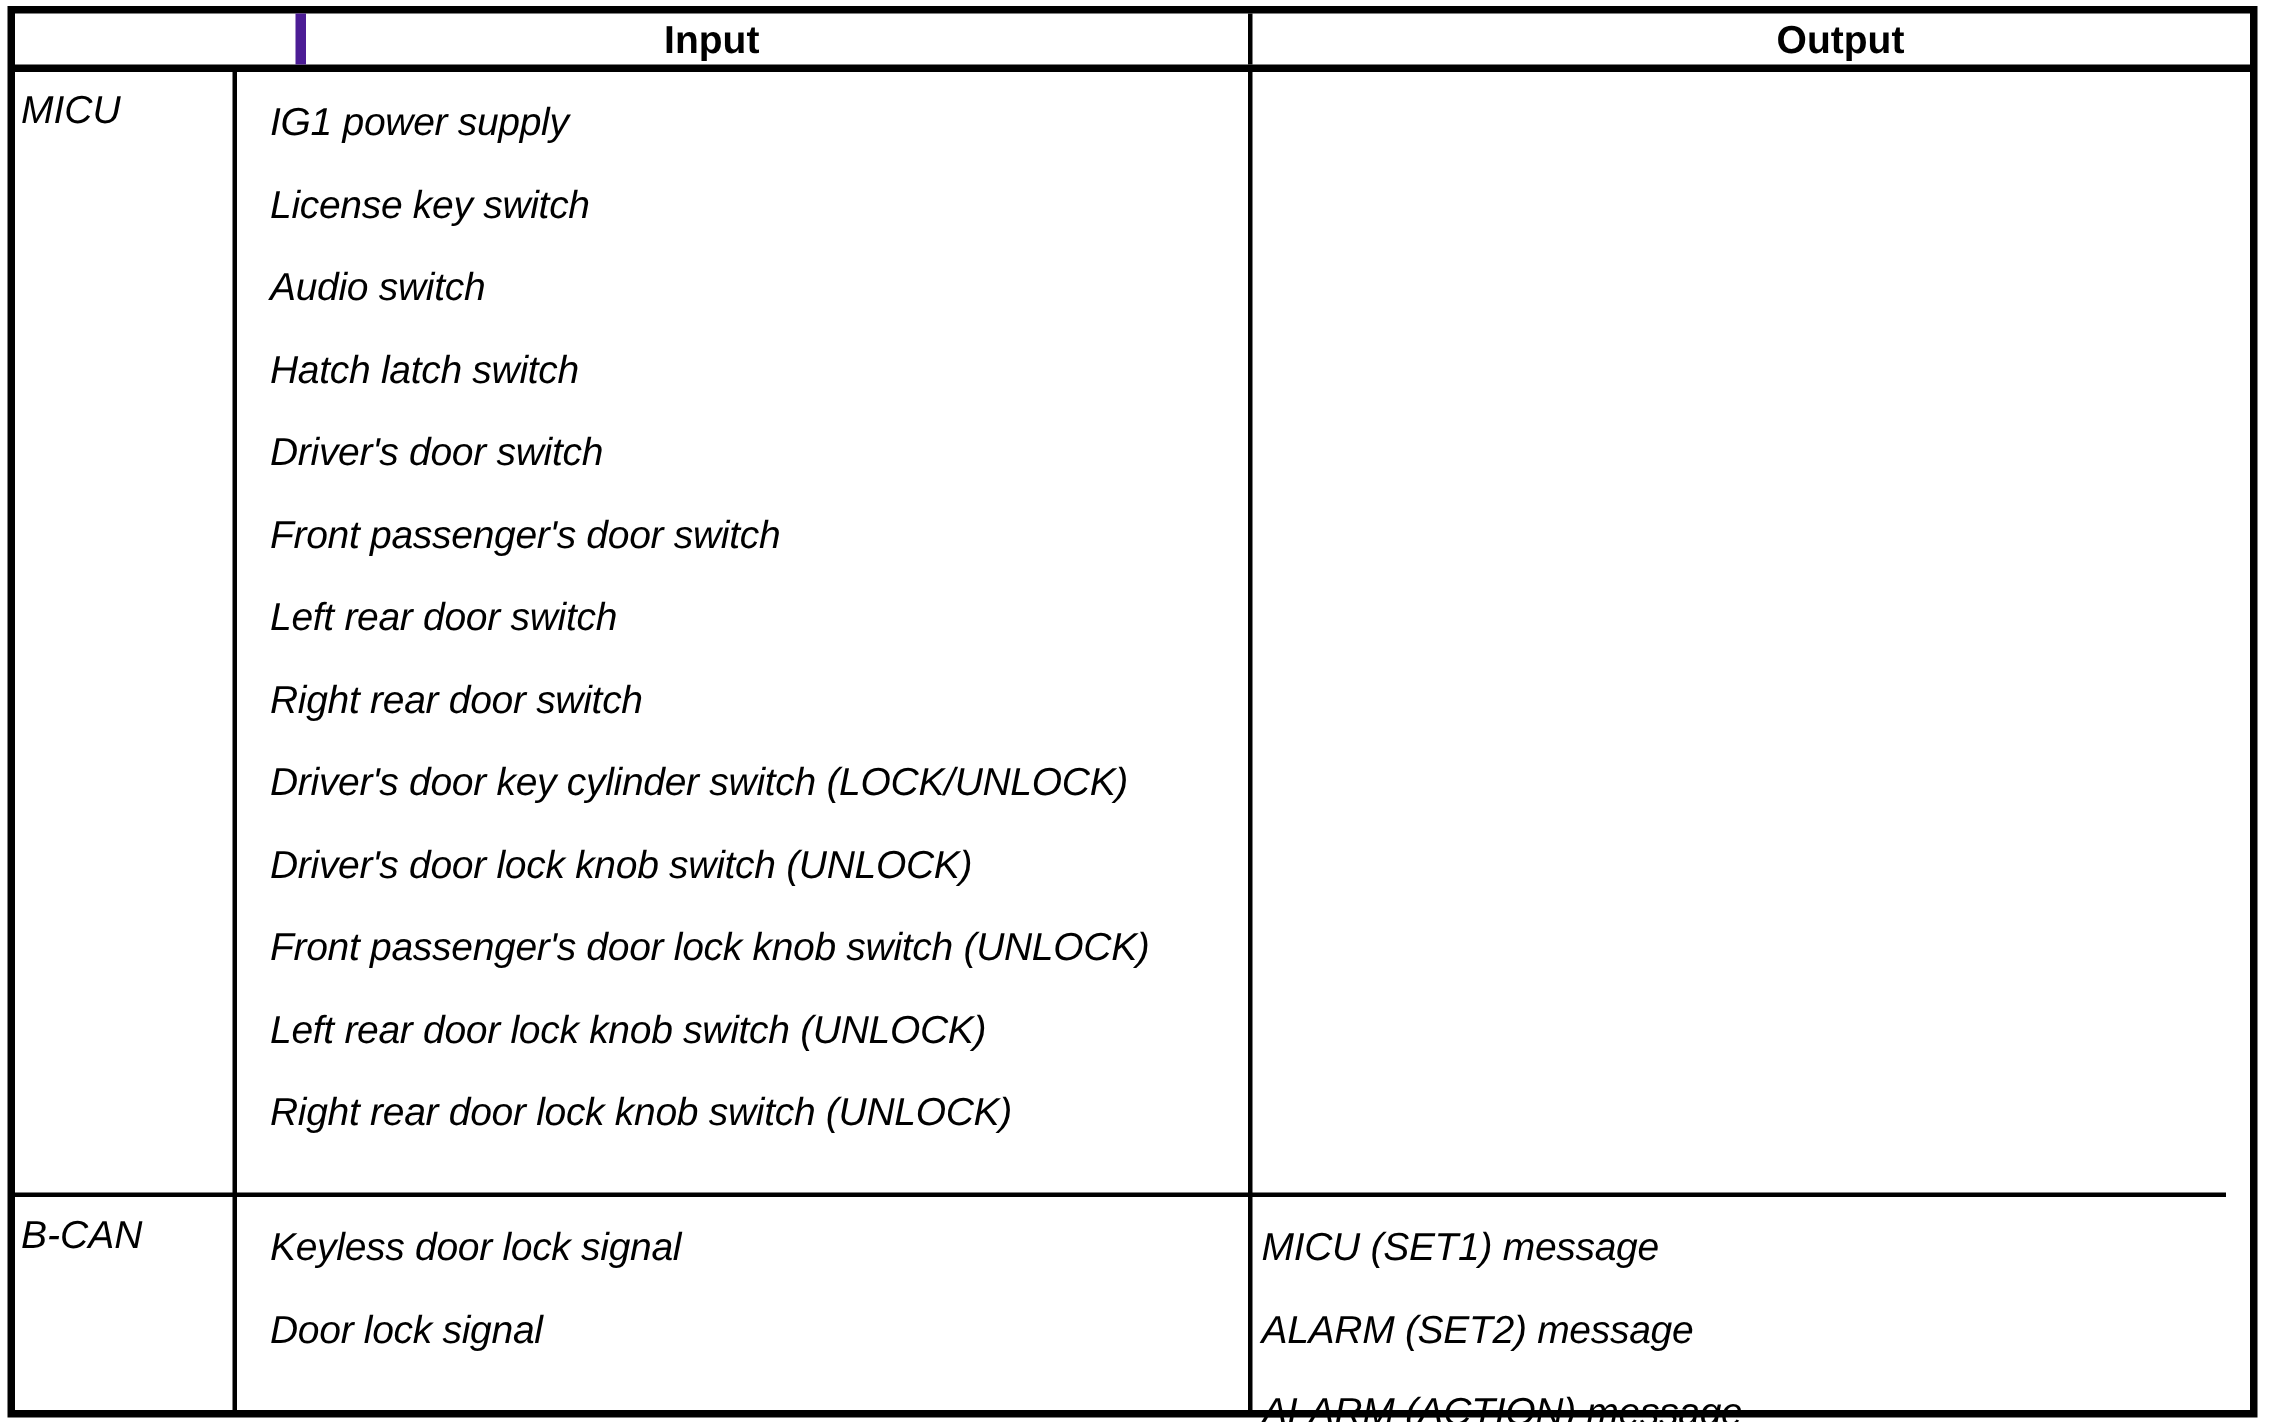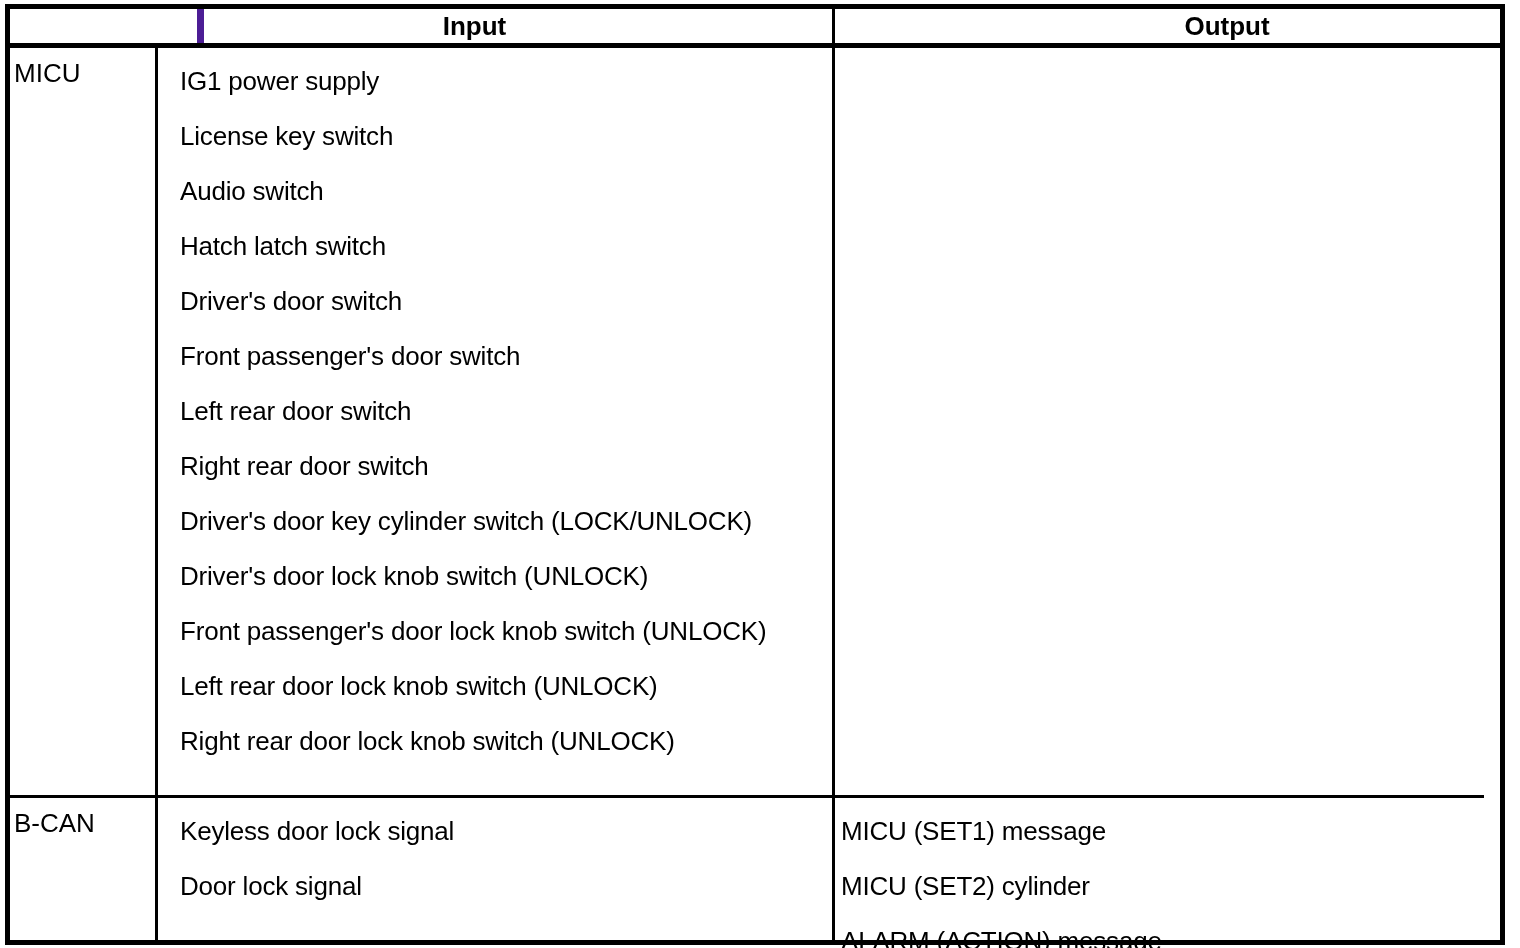--- a/index.html
+++ b/index.html
@@ -67,20 +67,21 @@
   }
   .vline-1 { left: 145px; }
   .vline-2 { left: 822px; }
 
   
   .section {
     position: absolute;
     left: 0;
     right: 16px;
     box-sizing: border-box;
+    font-style: italic;
   }
   .section-micu {
     top: 39px;
     height: 750px;
     border-bottom: 3px solid #000000;
   }
   .section-bcan {
     top: 789px;
     bottom: 0;
   }
@@ -158,20 +159,20 @@
       </div>
       <div class="cell cell-input">
         <ul class="item-list">
           <li>Keyless door lock signal</li>
           <li>Door lock signal</li>
         </ul>
       </div>
       <div class="cell cell-output">
         <ul class="item-list">
           <li>MICU (SET1) message</li>
-          <li>MICU (SET2) cylinder</li>
+          <li>ALARM (SET2) message</li>
           <li>ALARM (ACTION) message</li>
         </ul>
       </div>
     </div>
 
   </div>
 </div>
 
 </body></html>

